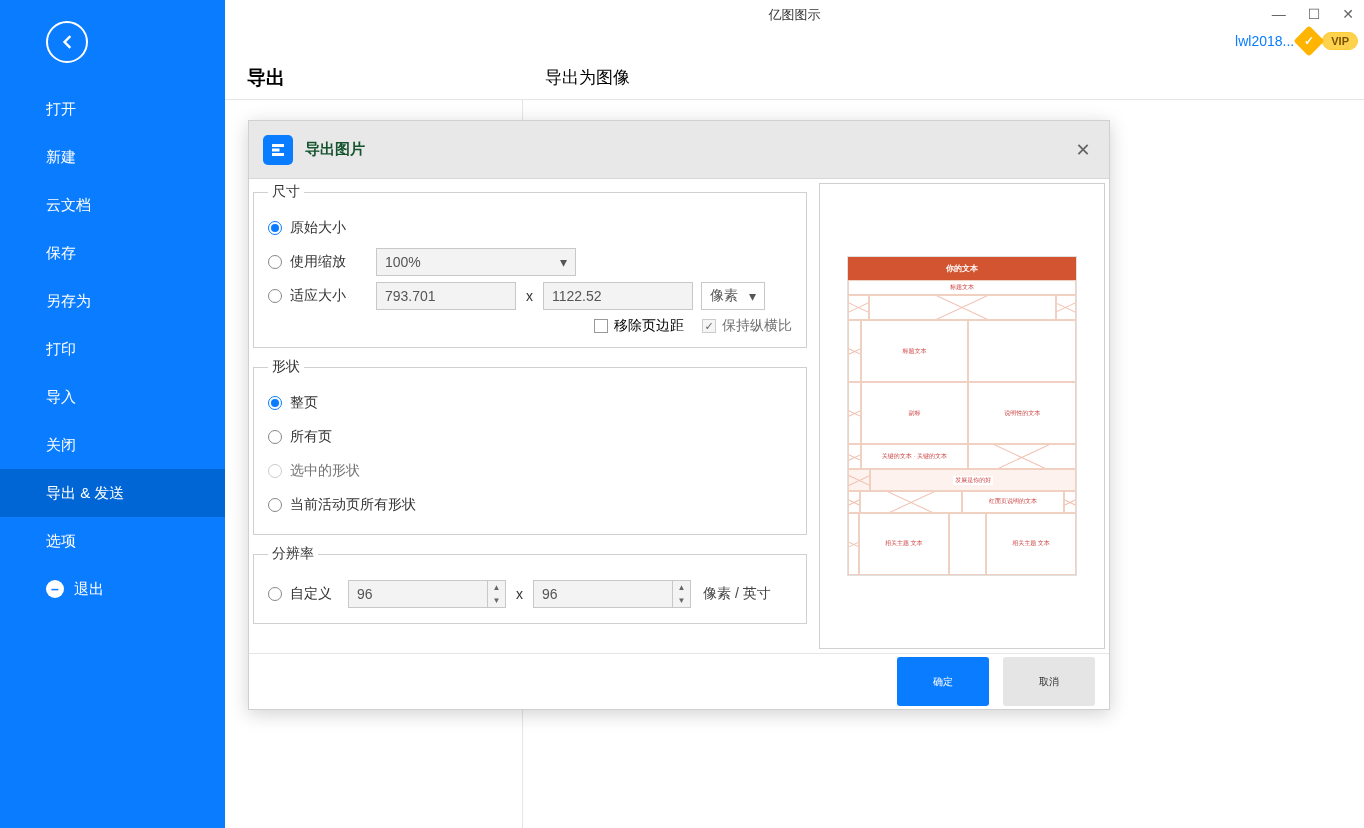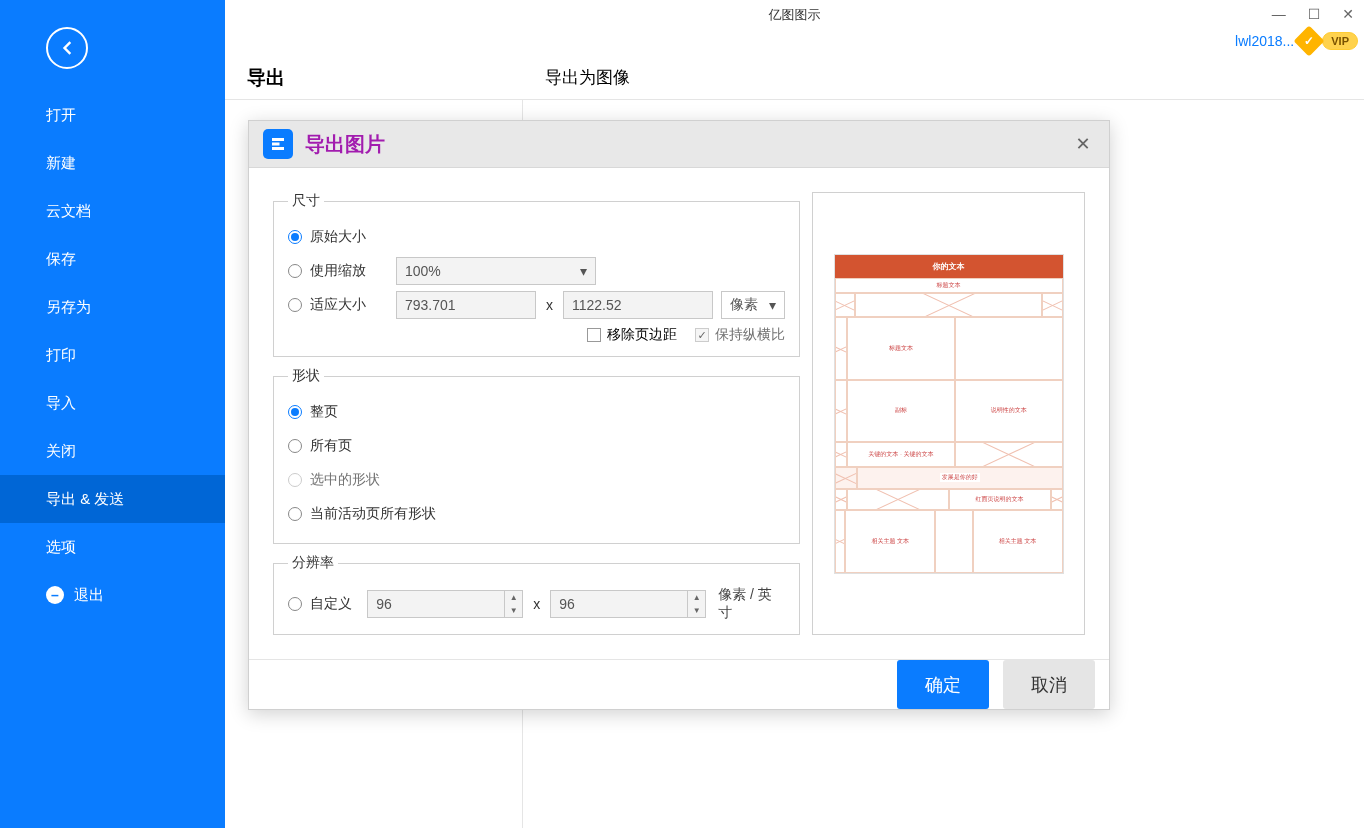--- a/index.html
+++ b/index.html
@@ -1,20 +1,20 @@
 <!DOCTYPE html>
 <html><head>
 <meta charset="utf-8">
 <style>
 * { box-sizing: border-box; margin: 0; padding: 0; font-family: "Microsoft YaHei", "Segoe UI", sans-serif; }
 html, body { width: 1364px; height: 828px; overflow: hidden; background: #fff; }
 
 
 .app { display: flex; width: 100%; height: 100%; position: relative; }
-.sidebar { width: 225px; background: #0a7cff; color: #fff; display: flex; flex-direction: column; padding-top: 27px; }
+.sidebar { width: 225px; background: #0a7cff; color: #fff; display: flex; flex-direction: column; padding-top: 21px; }
 .back-btn { width: 42px; height: 42px; border: 2px solid #fff; border-radius: 50%; margin: 0 0 22px 46px; display: flex; align-items: center; justify-content: center; cursor: pointer; }
 .back-btn svg { width: 20px; height: 20px; fill: #fff; }
 .side-item { height: 48px; display: flex; align-items: center; padding-left: 46px; font-size: 15px; cursor: pointer; }
 .side-item.active { background: #0066d6; }
 .side-item.exit { gap: 10px; margin-top: 0; }
 .exit-icon { width: 18px; height: 18px; border-radius: 50%; background: #fff; color: #0a7cff; display: flex; align-items: center; justify-content: center; font-weight: bold; font-size: 14px; }
 
 .main { flex: 1; position: relative; background: #fff; display: flex; flex-direction: column; }
 
 .titlebar { height: 30px; display: flex; align-items: center; justify-content: center; position: relative; font-size: 13px; color: #333; }
@@ -34,24 +34,24 @@
 
 .content { flex: 1; display: flex; }
 .list-col { width: 298px; border-right: 1px solid #e5e5e5; }
 .detail-col { flex: 1; }
 
 
 .dialog-overlay { position: absolute; left: 248px; top: 120px; width: 862px; height: 590px; background: #fff; border: 1px solid #d0d0d0; box-shadow: 0 4px 18px rgba(0,0,0,.18); display: flex; flex-direction: column; }
 .dlg-header { height: 58px; background: #e8e8e8; border-bottom: 1px solid #d8d8d8; display: flex; align-items: center; padding: 0 14px; }
 .dlg-logo { width: 30px; height: 30px; background: #0a7cff; border-radius: 5px; display: flex; align-items: center; justify-content: center; margin-right: 12px; }
 .dlg-logo svg { width: 18px; height: 18px; fill: #fff; }
-.dlg-title { font-size: 20px; font-weight: 600; color: #a21caf; flex: 1; }
+.dlg-title { font-size: 15px; font-weight: 600; color: #14532d; flex: 1; }
 .dlg-close { width: 24px; height: 24px; cursor: pointer; color: #666; font-size: 18px; display: flex; align-items: center; justify-content: center; }
 
-.dlg-body { flex: 1; display: flex; padding: 24px; gap: 12px; }
+.dlg-body { flex: 1; display: flex; padding: 4px; gap: 12px; }
 .dlg-left { flex: 1; display: flex; flex-direction: column; gap: 10px; }
 .dlg-right { width: 286px; border: 1px solid #d0d0d0; display: flex; align-items: center; justify-content: center; background: #fff; padding: 10px; }
 
 fieldset { border: 1px solid #d0d0d0; padding: 10px 14px 12px; }
 legend { font-size: 14px; color: #333; padding: 0 4px; }
 .row { display: flex; align-items: center; min-height: 34px; font-size: 14px; color: #333; }
 .radio { width: 14px; height: 14px; border: 1px solid #888; border-radius: 50%; margin-right: 8px; display: inline-flex; align-items: center; justify-content: center; cursor: pointer; flex-shrink: 0; }
 .radio.checked { border-color: #0a7cff; }
 .radio.checked::after { content: ""; width: 8px; height: 8px; background: #0a7cff; border-radius: 50%; }
 .radio.disabled { border-color: #ccc; cursor: default; }
@@ -71,21 +71,21 @@
 .spin .spinbtns span { flex: 1; display: flex; align-items: center; justify-content: center; font-size: 8px; color: #666; cursor: pointer; border-left: 1px solid #c8c8c8; }
 .unit-sel { width: 64px; background: #fff; }
 .x { margin: 0 10px; color: #333; }
 
 .row-sub { display: flex; align-items: center; justify-content: flex-end; gap: 18px; margin-top: 4px; font-size: 14px; }
 
 .res-row1 { display: flex; gap: 80px; padding-left: 2px; }
 .res-row2 { display: flex; align-items: center; gap: 0; margin-top: 4px; }
 
 .dlg-footer { height: 56px; display: flex; align-items: center; justify-content: flex-end; padding: 0 14px; gap: 14px; border-top: 1px solid #e5e5e5; }
-.btn { height: 49px; min-width: 92px; border: none; font-size: 18px; cursor: pointer; border-radius: 3px; }
+.btn { height: 49px; min-width: 92px; border: none; font-size: 10px; cursor: pointer; border-radius: 3px; }
 .btn-primary { background: #0a7cff; color: #fff; }
 .btn-default { background: #e5e5e5; color: #333; }
 
 
 .preview-doc { width: 230px; height: 320px; border: 1px solid #e0e0e0; background: #fff; font-size: 6px; color: #c44; display: flex; flex-direction: column; padding: 0; }
 .pv-title { background: #d35430; color: #fff; text-align: center; padding: 6px 0; font-size: 8px; font-weight: bold; }
 .pv-sub { text-align: center; font-size: 6px; padding: 2px; color: #c44; border: 1px solid #f0d0c0; margin: 0; }
 .pv-grid { flex: 1; display: flex; flex-direction: column; }
 .pv-row { display: flex; flex: 1; }
 .pv-cell { flex: 1; border: 1px solid #f0d0c0; display: flex; align-items: center; justify-content: center; position: relative; overflow: hidden; }

